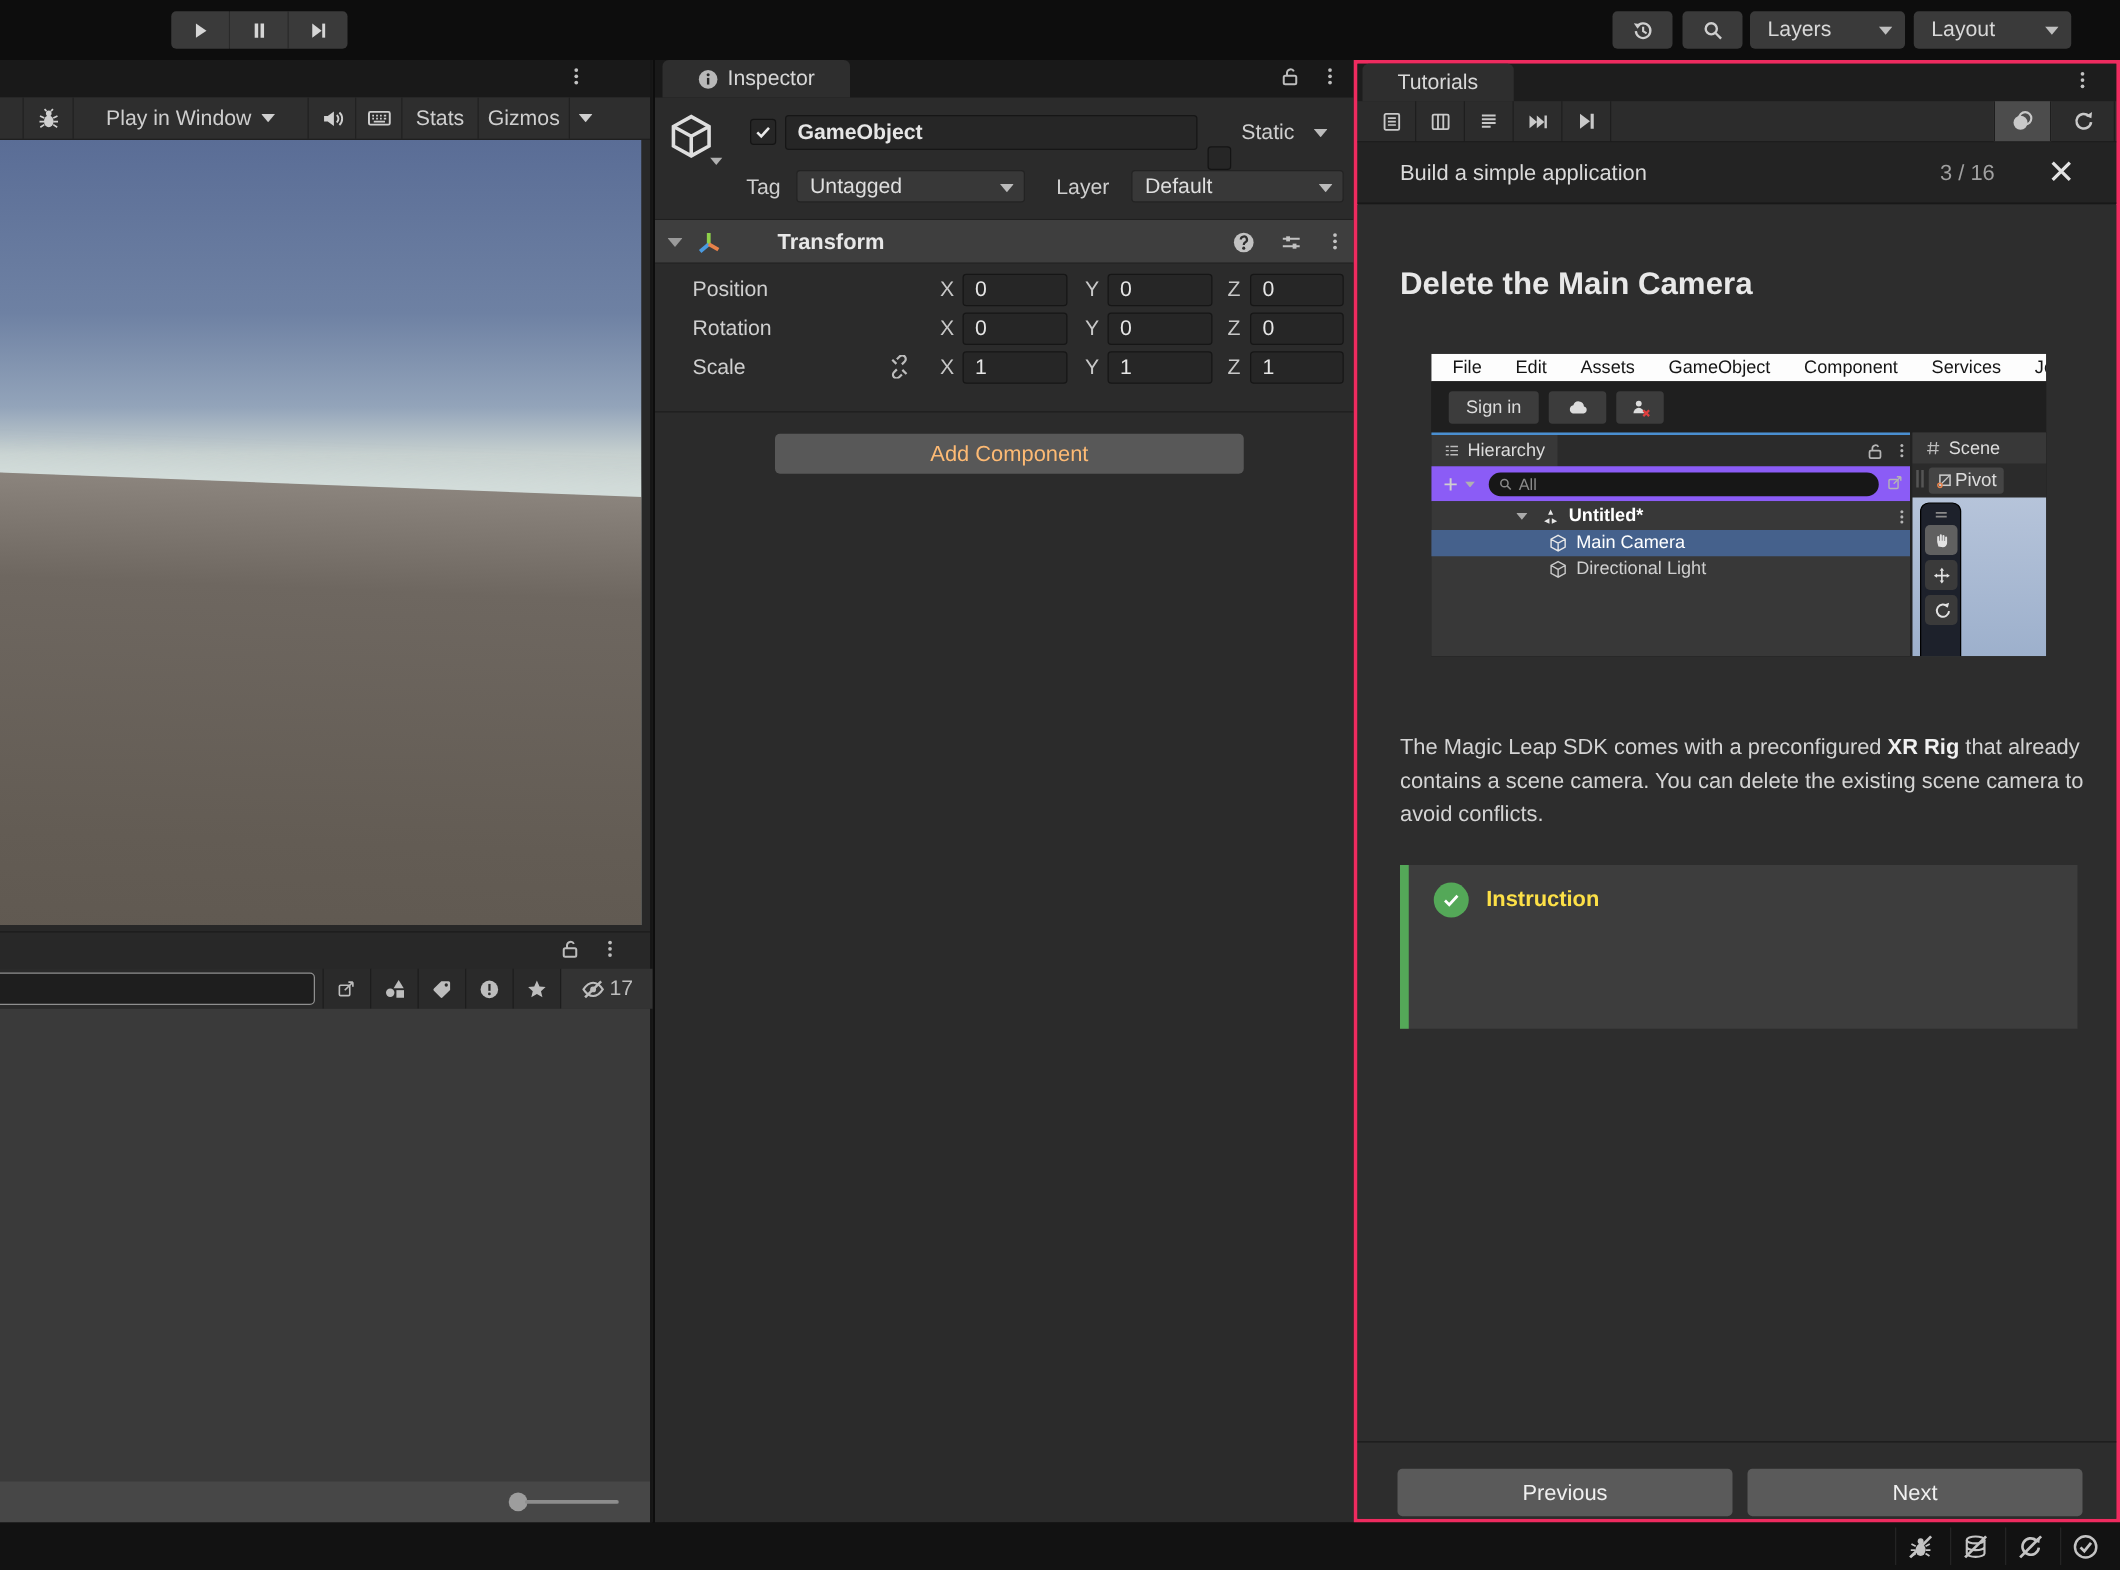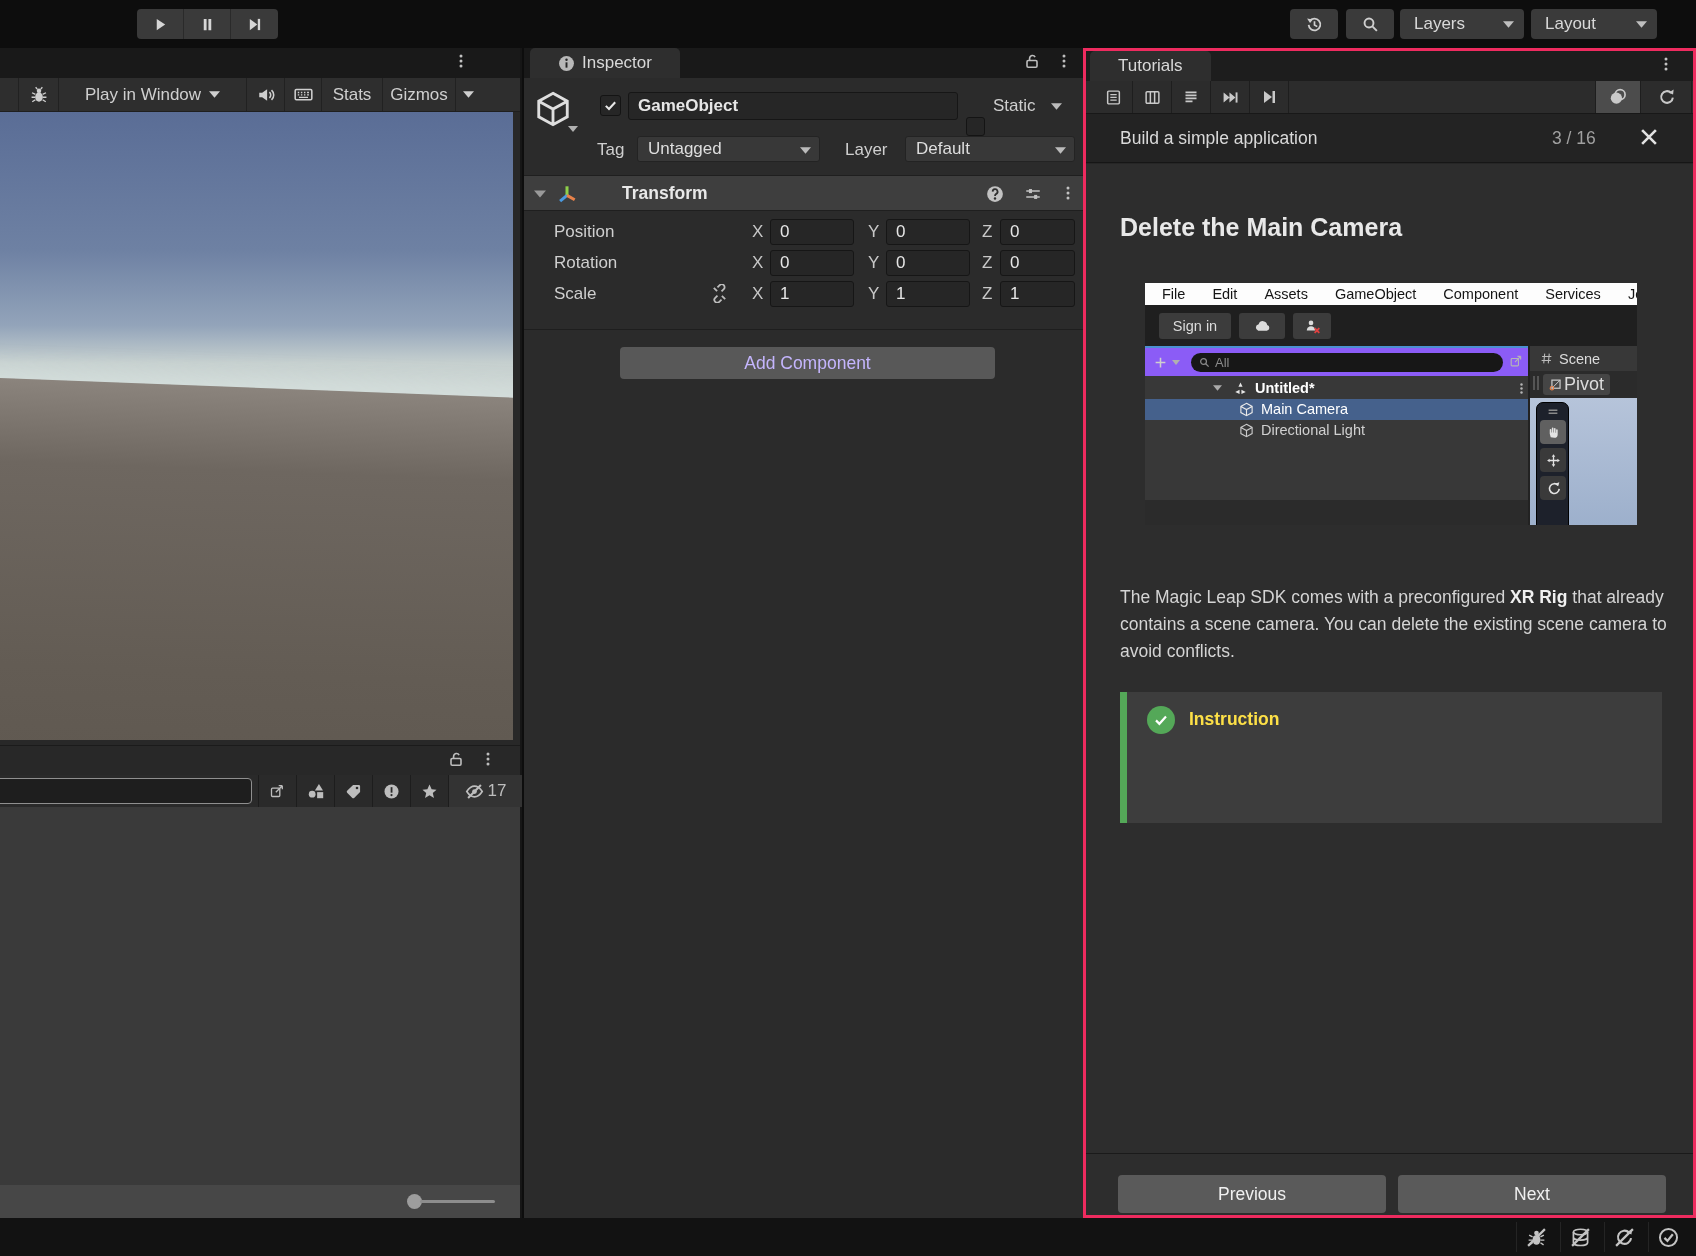--- a/index.html
+++ b/index.html
@@ -49,21 +49,21 @@
   .inspector { position:absolute; left:524px; top:48px; width:559px; height:1170px; background:#2b2b2b; }
   .insp-row-label { font-size:17px; color:#cfcfcf; }
   .field { background:#262626; border:1px solid #161616; border-radius:3px; color:#e6e6e6; font-size:17px; display:flex; align-items:center; padding:0 9px; }
   .checkbox { background:#262626; border:1px solid #141414; border-radius:3px; position:relative; }
   .ddown { position:absolute; height:26px; background:#383838; border:1px solid #232323; border-radius:3px; font-size:17px; color:#dedede; display:flex; align-items:center; padding:0 10px; }
   .ddown .car { position:absolute; right:8px; top:10px; color:#bbb; }
   .comp-header { position:absolute; left:0; top:127px; width:100%; height:36px; background:#3e3e3e; border-top:1px solid #1f1f1f; border-bottom:1px solid #1f1f1f; }
   .tf-row { position:absolute; left:0; height:26px; width:100%; }
   .tf-row .axis { position:absolute; top:3px; font-size:17px; color:#c8c8c8; }
   .tf-field { position:absolute; top:0; height:26px; }
-  .addc-btn { position:absolute; left:96px; top:299px; width:375px; height:32px; background:#585858; border-radius:4px; color:#c4b5fd; font-size:17.5px; display:flex; align-items:center; justify-content:center; }
+  .addc-btn { position:absolute; left:96px; top:299px; width:375px; height:32px; background:#585858; border-radius:4px; color:#fdba74; font-size:17.5px; display:flex; align-items:center; justify-content:center; }
 
   
   .tutorials { position:absolute; left:1083px; top:48px; width:613px; height:1170px; border:3px solid #ee2b5f; background:#262626; }
   .tut-inner { position:absolute; left:0; top:0; width:607px; height:1164px; }
   .tut-toolbar { position:absolute; left:0; top:30px; width:100%; height:33px; background:#2c2c2c; border-bottom:1px solid #181818; }
   .tut-tbtn { position:absolute; top:0; width:39px; height:32px; display:flex; align-items:center; justify-content:center; color:#c9c9c9; border-right:1px solid #1e1e1e; }
   .progress-row { position:absolute; left:0; top:63px; width:100%; height:49px; background:#232323; border-bottom:1px solid #161616; }
   .tut-content { position:absolute; left:0; top:113px; width:100%; height:1051px; background:#2d2d2d; }
   .step-title { position:absolute; left:34px; top:22px; font-size:25px; font-weight:bold; color:#e8e8e8;margin-top:27px; }
   .para { position:absolute; left:34px; top:420px; width:548px; font-size:17.5px; line-height:27px; color:#d4d4d4; }
@@ -88,21 +88,21 @@
   .ms-searchrow { position:relative; height:28px; background:#8b5cf6;text-decoration:underline; }
   .ms-search { position:absolute; left:46px; top:5px; width:312px; height:19px; background:#171717; border-radius:10px; display:flex; align-items:center; gap:5px; padding:0 8px; font-size:13px; color:#8a8a8a; }
   .ms-tree { position:relative; height:124px; background:#383838; }
   .ms-row { position:absolute; left:0; width:100%; height:21px; font-size:14.5px; color:#d0d0d0; }
   .ms-row.sel { background:#45618c; color:#fff; }
   .ms-scene { position:absolute; left:385px; top:0; width:107px; height:179px; background:#2b2b2b; }
   .ms-viewport { position:absolute; left:0; top:52px; width:107px; height:127px; overflow:hidden; background:linear-gradient(180deg,#b6c4da,#9db0cc); }
   .ms-toolcol { position:absolute; left:6px; top:4px; width:33px; height:140px; background:#1d212b; border-radius:7px; border:1px solid #000; }
   .ms-tool { position:absolute; left:3px; width:26px; height:24px; border-radius:4px; background:#3a3a3a; display:flex; align-items:center; justify-content:center; color:#e2e2e2; }
   .ms-tool.active { background:#606060; }
-  .ms-pivot { position:absolute; left:13px; top:3px; height:21px; background:#454545; border-radius:3px; display:flex; align-items:center; gap:2px; padding:0 6px; font-size:18px; color:#dcdcdc; }
+  .ms-pivot { position:absolute; left:13px; top:3px; height:21px; background:#454545; border-radius:3px; display:flex; align-items:center; gap:2px; padding:0 6px; font-size:15px; color:#dcdcdc; }
 
   
   .statusbar { position:absolute; left:0; top:1218px; width:1696px; height:38px; background:#121212; }
   .st-btn { position:absolute; top:4px; width:40px; height:30px; display:flex; align-items:center; justify-content:center; color:#c4c4c4; border-left:1px solid #242424; }
 </style>
 </head>
 <body>
 
 <svg width="0" height="0" style="position:absolute">
   <defs>
@@ -658,20 +658,34 @@
                 </svg>
               </div>
           <div class="ms-btn" style="left:148px;width:38px">
                 <svg style="width:17px;height:17px">
                   <use href="#i-collabx"></use>
                 </svg>
               </div>
         </div>
         <div class="ms-body">
           <div class="ms-hier">
+            <div class="ms-tabrow">
+              <div class="ms-tab">
+                <svg style="width:13px;height:13px;color:#bbb">
+                      <use href="#i-hlist"></use>
+                    </svg>
+                <span>Hierarchy</span>
+              </div>
+              <svg class="abs" style="left:348px;top:6px;width:14px;height:14px;color:#b5b5b5">
+                    <use href="#i-lock"></use>
+                  </svg>
+              <svg class="abs" style="left:370px;top:6px;width:13px;height:13px;color:#b5b5b5">
+                    <use href="#i-kebab"></use>
+                  </svg>
+            </div>
             <div class="ms-searchrow">
               <svg class="abs" style="left:9px;top:8px;width:13px;height:13px;color:#cfcfcf">
                     <use href="#i-plus"></use>
                   </svg>
               <svg class="abs" style="left:27px;top:12px;width:8px;height:5px;color:#b0b0b0">
                     <use href="#i-caret"></use>
                   </svg>
               <div class="ms-search">
                 <svg style="width:11px;height:11px;color:#8a8a8a">
                       <use href="#i-search"></use>

